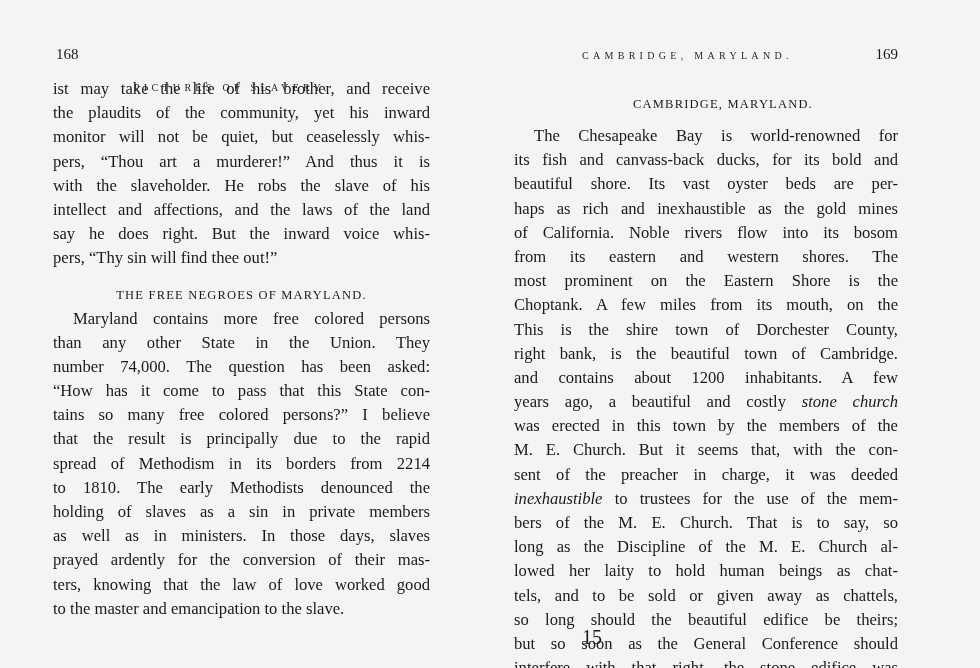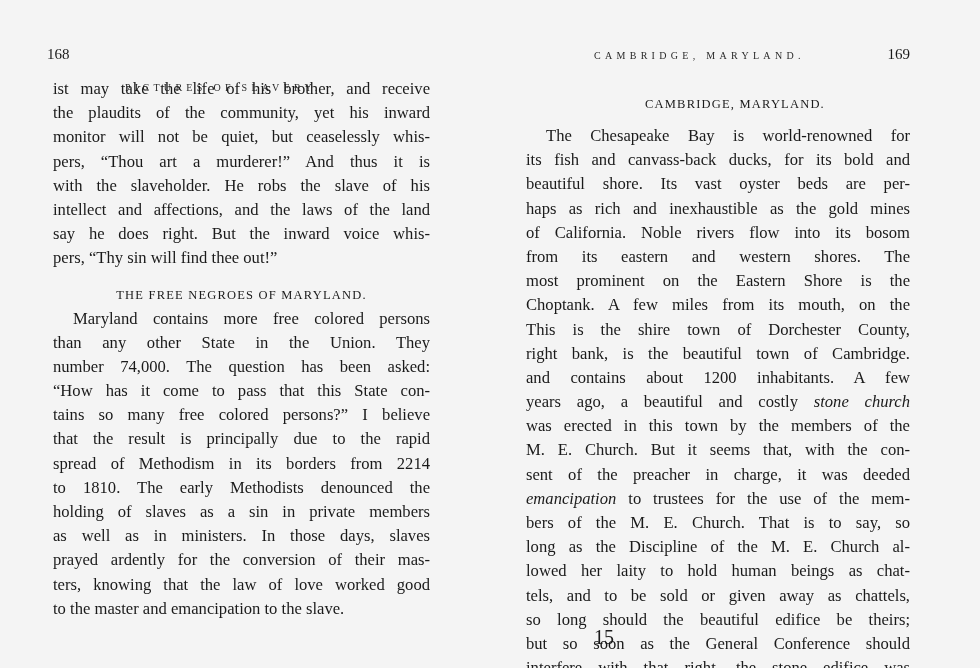--- a/index.html
+++ b/index.html
@@ -14,30 +14,30 @@
     position: relative;
     font-family: "Liberation Serif", "DejaVu Serif", serif;
     color: #1a1a1a;
   }
   .page {
     position: absolute;
     top: 0;
     height: 668px;
   }
   .page-left { left: 0; width: 490px; }
-  .page-right { left: 490px; width: 490px; }
+  .page-right { left: 478px; width: 490px; }
 
   .running-head {
     position: absolute;
     top: 44px;
     font-size: 15px;
     height: 20px;
     line-height: 20px;
   }
-  .page-left .running-head { left: 47px; width: 380px; }
+  .page-left .running-head { left: 56px; width: 380px; }
   .page-right .running-head { left: 100px; width: 320px; }
 
   .folio {
     position: absolute;
     top: 0;
     font-size: 15px;
   }
   .page-left .folio { left: 0; }
   .page-right .folio { right: 0; }
 
@@ -150,21 +150,21 @@
         <span class="line">from its eastern and western shores.  The</span>
         <span class="line">most prominent on the Eastern Shore is the</span>
         <span class="line">Choptank.  A few miles from its mouth, on the</span>
         <span class="line">This is the shire town of Dorchester County,</span>
         <span class="line">right bank, is the beautiful town of Cambridge.</span>
         <span class="line">and contains about 1200 inhabitants.  A few</span>
         <span class="line">years ago, a beautiful and costly <em>stone church</em></span>
         <span class="line">was erected in this town by the members of the</span>
         <span class="line">M. E. Church.  But it seems that, with the con-</span>
         <span class="line">sent of the preacher in charge, it was deeded</span>
-        <span class="line"><em>emancipation</em> to trustees for the use of the mem-</span>
+        <span class="line"><em>inexhaustible</em> to trustees for the use of the mem-</span>
         <span class="line">bers of the M. E. Church.  That is to say, so</span>
         <span class="line">long as the Discipline of the M. E. Church al-</span>
         <span class="line">lowed her laity to hold human beings as chat-</span>
         <span class="line">tels, and to be sold or given away as chattels,</span>
         <span class="line">so long should the beautiful edifice be theirs;</span>
         <span class="line">but so soon as the General Conference should</span>
         <span class="line">interfere with that right, the stone edifice was</span>
       </div>
   </div>
   <span class="signature">15</span>

